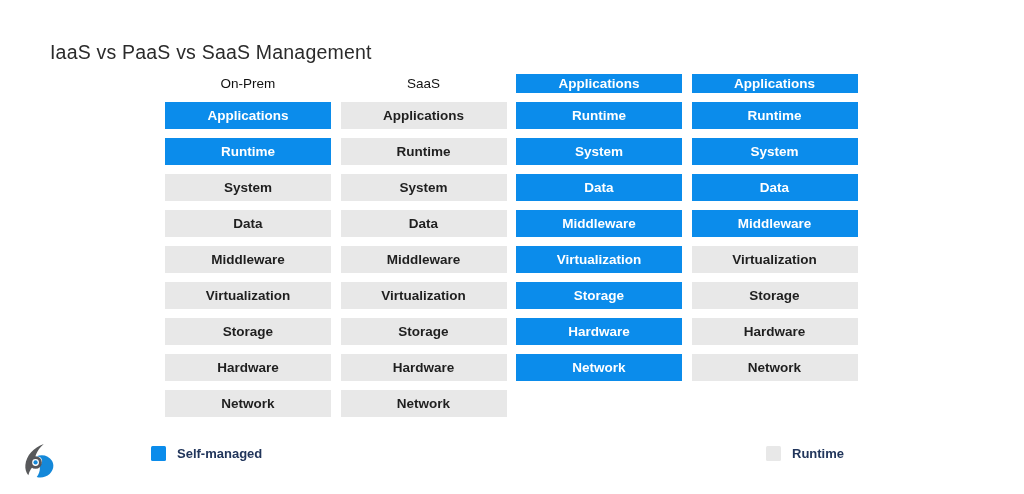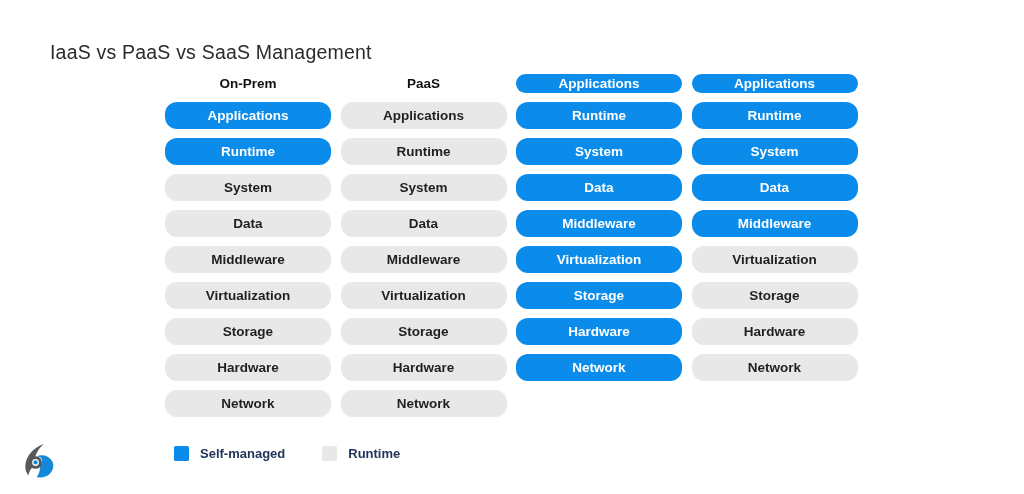--- a/index.html
+++ b/index.html
@@ -11,50 +11,50 @@
     position:absolute;left:50px;top:41px;margin:0;
     font-size:19.5px;font-weight:400;color:#2b2b2b;letter-spacing:.2px;
   }
   .grid{
     position:absolute;left:165px;top:74px;width:693px;
     display:grid;grid-template-columns:repeat(4,166px);
     grid-template-rows:19px;grid-auto-rows:27px;
     column-gap:9.5px;row-gap:9px;
   }
   .col-header{
-    font-size:13.5px;font-weight:700;color:#111;
+    font-size:13.5px;font-weight:400;color:#111;
     display:flex;align-items:center;justify-content:center;
   }
   .cell{
-    border-radius:12px;font-size:13.5px;font-weight:700;
+    border-radius:0;font-size:13.5px;font-weight:700;
     display:flex;align-items:center;justify-content:center;
     line-height:27px;
   }
   .cell.self{background:var(--self-color,#0b8ceb);color:#ffffff;}
   .cell.managed{background:var(--managed-color,#e8e8e8);color:#1f1f1f;}
   .legend{
-    position:absolute;left:174px;top:446px;width:693px;
-    display:flex;justify-content:flex-start;align-items:center;gap:37px;
+    position:absolute;left:151px;top:446px;width:693px;
+    display:flex;justify-content:space-between;align-items:center;gap:37px;
   }
   .legend-item{display:flex;align-items:center;gap:11px;}
   .legend-swatch{width:15px;height:15px;border-radius:1.5px;}
   .legend-label{font-size:13px;font-weight:700;color:#21355b;}
   .logo{position:absolute;left:21px;top:443px;width:33px;height:38px;}
   .logo svg{width:100%;height:100%;display:block;}
 </style>
 </head>
 <body>
 
 <div class="canvas">
 
   <h1 class="title">IaaS vs PaaS vs SaaS Management</h1>
 
   <div class="grid" id="grid">
       <div class="col-header">On-Prem</div>
-      <div class="col-header">PaaS</div>
+      <div class="col-header">SaaS</div>
       <div class="cell self">Applications</div>
       <div class="cell self">Applications</div>
       <div class="cell self">Applications</div>
       <div class="cell managed">Applications</div>
       <div class="cell self">Runtime</div>
       <div class="cell self">Runtime</div>
       <div class="cell self">Runtime</div>
       <div class="cell managed">Runtime</div>
       <div class="cell self">System</div>
       <div class="cell self">System</div>

